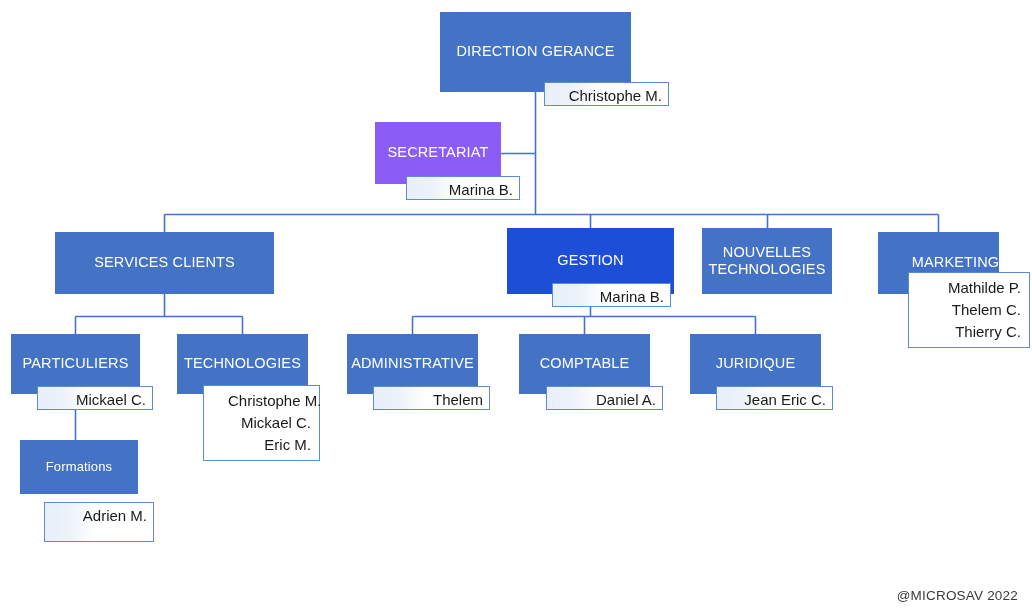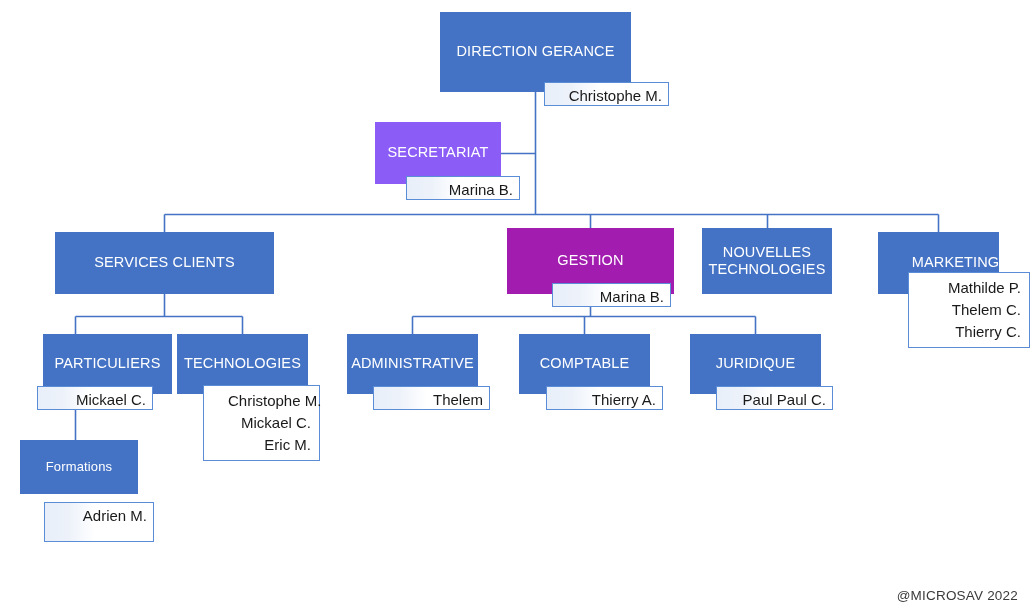--- a/index.html
+++ b/index.html
@@ -117,38 +117,38 @@
       </div>
       <div class="node-box" style="left: 375px; top: 122px; width: 126px; height: 62px; background: #8b5cf6; color: rgb(255, 255, 255);">
         <span>SECRETARIAT</span>
       </div>
       <div class="name-plate" style="left: 406px; top: 176px; width: 114px; height: 24px; border-color: rgb(91, 141, 214); color: rgb(26, 26, 26);">
         <span class="nm">Marina B.</span>
       </div>
       <div class="node-box" style="left: 55px; top: 232px; width: 219px; height: 62px; background: rgb(68, 114, 196); color: rgb(255, 255, 255);">
         <span>SERVICES CLIENTS</span>
       </div>
-      <div class="node-box" style="left: 507px; top: 228px; width: 167px; height: 66px; background: #a21caf; color: rgb(255, 255, 255);">
+      <div class="node-box" style="left: 507px; top: 228px; width: 167px; height: 66px; background: #1d4ed8; color: rgb(255, 255, 255);">
         <span>GESTION</span>
       </div>
       <div class="name-plate" style="left: 552px; top: 283px; width: 119px; height: 24px; border-color: rgb(91, 141, 214); color: rgb(26, 26, 26);">
         <span class="nm">Marina B.</span>
       </div>
       <div class="node-box two-line" style="left: 702px; top: 228px; width: 130px; height: 66px; background: rgb(68, 114, 196); color: rgb(255, 255, 255);">
         <span>NOUVELLES TECHNOLOGIES</span>
       </div>
       <div class="node-box" style="left: 878px; top: 232px; width: 121px; height: 62px; background: rgb(68, 114, 196); color: rgb(255, 255, 255); padding-left: 40px;">
         <span>MARKETING</span>
       </div>
       <div class="name-plate multi" style="left: 908px; top: 272px; width: 122px; height: 76px; border-color: rgb(91, 141, 214); color: rgb(26, 26, 26);">
         <span class="nm">Mathilde P.</span>
         <span class="nm">Thelem C.</span>
         <span class="nm">Thierry C.</span>
       </div>
-      <div class="node-box" style="left: 11px; top: 334px; width: 129px; height: 60px; background: rgb(68, 114, 196); color: rgb(255, 255, 255); margin-left: 32px;">
+      <div class="node-box" style="left: 11px; top: 334px; width: 129px; height: 60px; background: rgb(68, 114, 196); color: rgb(255, 255, 255);">
         <span>PARTICULIERS</span>
       </div>
       <div class="name-plate" style="left: 37px; top: 386px; width: 116px; height: 24px; border-color: rgb(91, 141, 214); color: rgb(26, 26, 26);">
         <span class="nm">Mickael C.</span>
       </div>
       <div class="node-box" style="left: 177px; top: 334px; width: 131px; height: 60px; background: rgb(68, 114, 196); color: rgb(255, 255, 255);">
         <span>TECHNOLOGIES</span>
       </div>
       <div class="name-plate multi" style="left: 203px; top: 385px; width: 117px; height: 76px; border-color: rgb(91, 141, 214); color: rgb(26, 26, 26);">
         <span class="nm">Christophe M.</span>
@@ -164,25 +164,25 @@
       <div class="node-box" style="left: 347px; top: 334px; width: 131px; height: 60px; background: rgb(68, 114, 196); color: rgb(255, 255, 255);">
         <span>ADMINISTRATIVE</span>
       </div>
       <div class="name-plate" style="left: 373px; top: 386px; width: 117px; height: 24px; border-color: rgb(91, 141, 214); color: rgb(26, 26, 26);">
         <span class="nm">Thelem</span>
       </div>
       <div class="node-box" style="left: 519px; top: 334px; width: 131px; height: 60px; background: rgb(68, 114, 196); color: rgb(255, 255, 255);">
         <span>COMPTABLE</span>
       </div>
       <div class="name-plate" style="left: 546px; top: 386px; width: 117px; height: 24px; border-color: rgb(91, 141, 214); color: rgb(26, 26, 26);">
-        <span class="nm">Thierry A.</span>
+        <span class="nm">Daniel A.</span>
       </div>
       <div class="node-box" style="left: 690px; top: 334px; width: 131px; height: 60px; background: rgb(68, 114, 196); color: rgb(255, 255, 255);">
         <span>JURIDIQUE</span>
       </div>
       <div class="name-plate" style="left: 716px; top: 386px; width: 117px; height: 24px; border-color: rgb(91, 141, 214); color: rgb(26, 26, 26);">
-        <span class="nm">Paul Paul C.</span>
+        <span class="nm">Jean Eric C.</span>
       </div>
     </div>
 
   <div id="footer-credit">@MICROSAV 2022</div>
 
 </div>
 
 </body></html>

